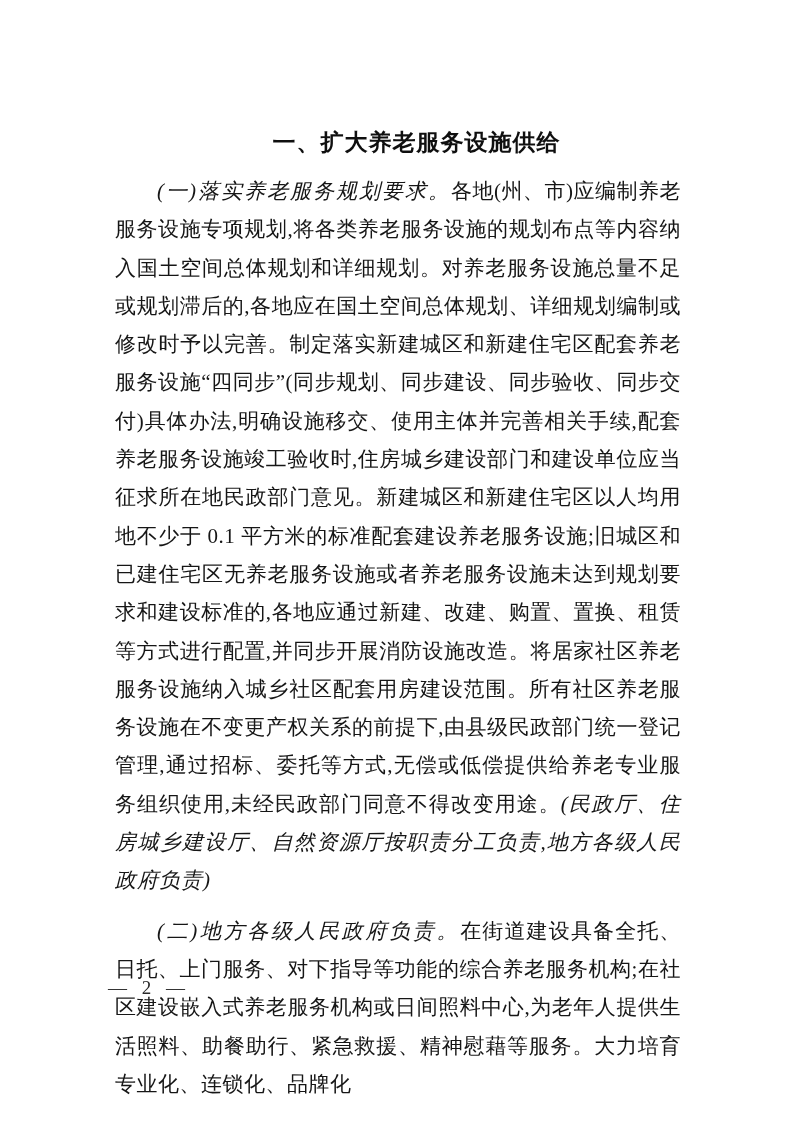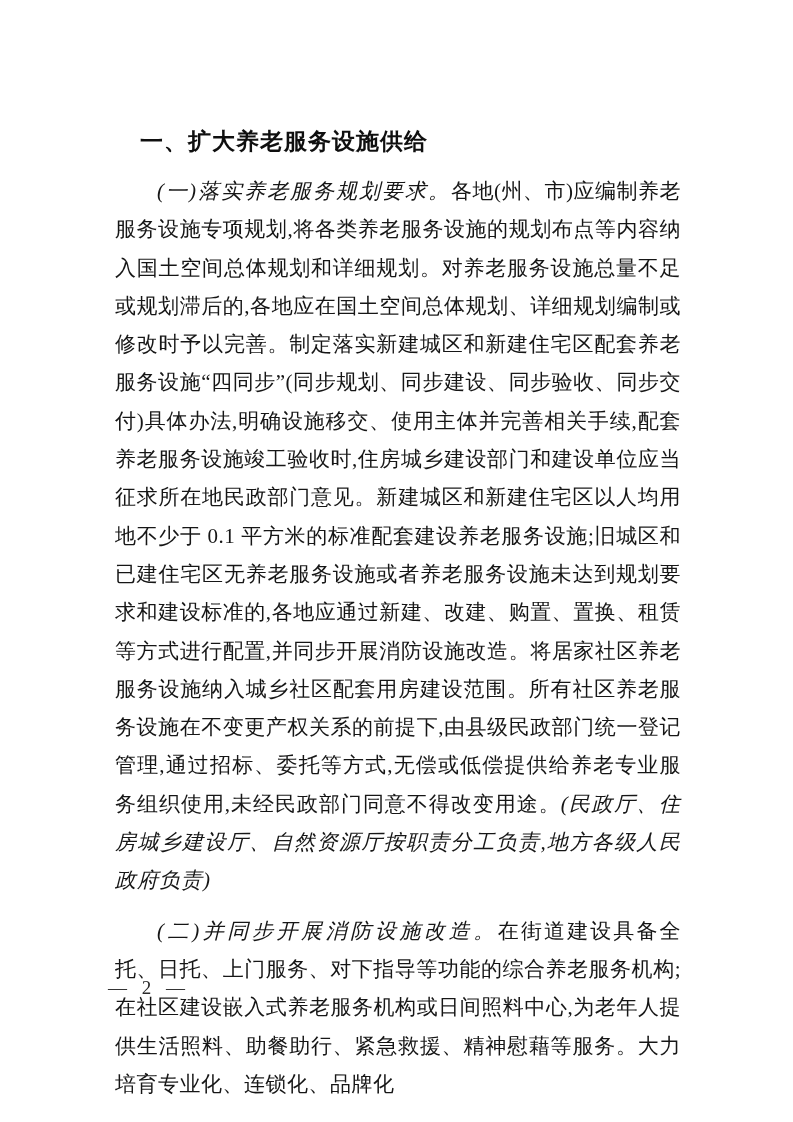--- a/index.html
+++ b/index.html
@@ -18,26 +18,27 @@
   }
   .content {
     position: absolute;
     left: 103px;
     top: 124px;
     width: 590px;
   }
   .heading {
     margin: 0 0 9px 0;
     padding-left: 37px;
-    font-family: Liberation Serif, serif;
+    font-family: Liberation Sans, sans-serif;
     font-weight: bold;
     font-size: 23px;
     line-height: 36px;
     letter-spacing: 1px;
     color: #0f0f0f;
+    text-align: center;
   }
   .para {
     margin: 12px;
     font-size: 21px;
     line-height: 38.3px;
     text-align: justify;
     text-justify: inter-ideograph;
     text-indent: 2em;
     letter-spacing: 0.5px;
     color: #161616;
@@ -64,18 +65,18 @@
 </head>
 <body>
 
 <div class="page">
   <div class="content">
 
     <h2 class="heading">一、扩大养老服务设施供给</h2>
 
     <p class="para"><span class="lead">(一)落实养老服务规划要求。</span><span>各地(州、市)应编制养老服务设施专项规划,将各类养老服务设施的规划布点等内容纳入国土空间总体规划和详细规划。对养老服务设施总量不足或规划滞后的,各地应在国土空间总体规划、详细规划编制或修改时予以完善。制定落实新建城区和新建住宅区配套养老服务设施“四同步”(同步规划、同步建设、同步验收、同步交付)具体办法,明确设施移交、使用主体并完善相关手续,配套养老服务设施竣工验收时,住房城乡建设部门和建设单位应当征求所在地民政部门意见。新建城区和新建住宅区以人均用地不少于 0.1 平方米的标准配套建设养老服务设施;旧城区和已建住宅区无养老服务设施或者养老服务设施未达到规划要求和建设标准的,各地应通过新建、改建、购置、置换、租赁等方式进行配置,并同步开展消防设施改造。将居家社区养老服务设施纳入城乡社区配套用房建设范围。所有社区养老服务设施在不变更产权关系的前提下,由县级民政部门统一登记管理,通过招标、委托等方式,无偿或低偿提供给养老专业服务组织使用,未经民政部门同意不得改变用途。</span><span class="attribution">(民政厅、住房城乡建设厅、自然资源厅按职责分工负责,地方各级人民政府负责)</span></p>
 
-    <p class="para"><span class="lead">(二)并同步开展消防设施改造。</span><span>在街道建设具备全托、日托、上门服务、对下指导等功能的综合养老服务机构;在社区建设嵌入式养老服务机构或日间照料中心,为老年人提供生活照料、助餐助行、紧急救援、精神慰藉等服务。大力培育专业化、连锁化、品牌化</span></p>
+    <p class="para"><span class="lead">(二)地方各级人民政府负责。</span><span>在街道建设具备全托、日托、上门服务、对下指导等功能的综合养老服务机构;在社区建设嵌入式养老服务机构或日间照料中心,为老年人提供生活照料、助餐助行、紧急救援、精神慰藉等服务。大力培育专业化、连锁化、品牌化</span></p>
 
   </div>
 
   <div class="page-footer">— 2 —</div>
 </div>
 
 </body></html>

